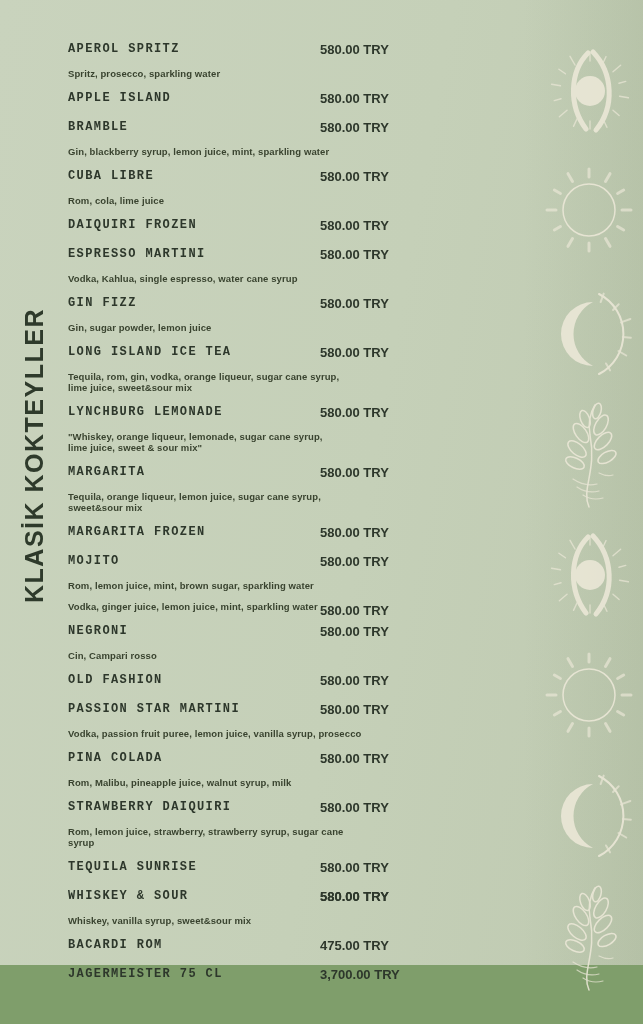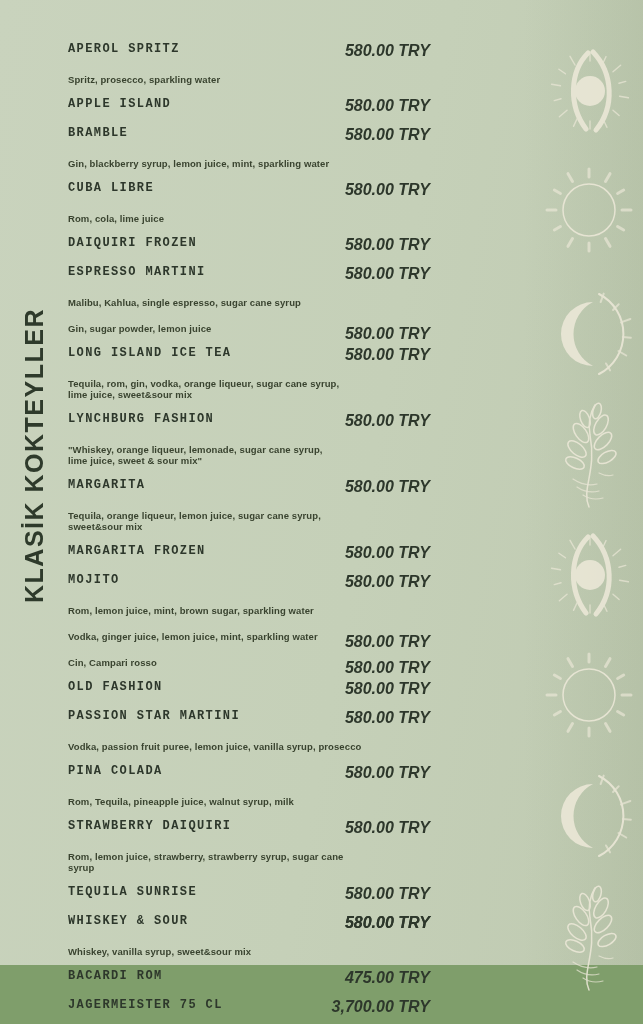--- a/index.html
+++ b/index.html
@@ -41,26 +41,26 @@
     font-size:12px;font-weight:bold;letter-spacing:1.4px;
     line-height:19px;color:#2d372b;
     white-space:nowrap;
     font-family:Liberation Mono, monospace;
   }
   .item-desc{
     font-size:9.5px;line-height:11px;letter-spacing:0.1px;
     color:#39432f;font-weight:bold;
     white-space:pre;
     width:330px;
-    margin-top:15px;
+    margin-top:9px;
   }
   .item-price{
     position:absolute;right:0;top:2px;
-    width:110px;text-align:right;
-    font-size:16px;font-style:italic;font-weight:600;
+    width:110px;
+    font-size:13px;font-weight:600;
     color:#2d372b;white-space:nowrap;
   }
   .deco{
     position:absolute;width:92px;height:112px;
     display:flex;align-items:center;justify-content:center;
     opacity:0.88;
   }
   .deco svg{display:block;}
 </style>
 </head>
@@ -109,44 +109,45 @@
     <div class="item-text">
       <div class="item-name">DAIQUIRI FROZEN</div>
 
     </div>
     <div class="item-price">580.00 TRY</div>
   </div>
 
   <div class="item">
     <div class="item-text">
       <div class="item-name">ESPRESSO MARTINI</div>
-      <div class="item-desc">Malibu, Kahlua, single espresso, sugar cane syrup</div>
-    </div>
-    <div class="item-price">580.00 TRY</div>
-  </div>
-
-  <div class="item">
-    <div class="item-text">
+      <div class="item-desc">Vodka, Kahlua, single espresso, water cane syrup</div>
+    </div>
+    <div class="item-price">580.00 TRY</div>
+  </div>
+
+  <div class="item">
+    <div class="item-text">
+      <div class="item-name">GIN FIZZ</div>
       <div class="item-desc">Gin, sugar powder, lemon juice</div>
     </div>
     <div class="item-price">580.00 TRY</div>
   </div>
 
   <div class="item">
     <div class="item-text">
       <div class="item-name">LONG ISLAND ICE TEA</div>
       <div class="item-desc">Tequila, rom, gin, vodka, orange liqueur, sugar cane syrup,
 lime juice, sweet&amp;sour mix</div>
     </div>
     <div class="item-price">580.00 TRY</div>
   </div>
 
   <div class="item">
     <div class="item-text">
-      <div class="item-name">LYNCHBURG FASHION</div>
+      <div class="item-name">LYNCHBURG LEMONADE</div>
       <div class="item-desc">"Whiskey, orange liqueur, lemonade, sugar cane syrup,
 lime juice, sweet &amp; sour mix"</div>
     </div>
     <div class="item-price">580.00 TRY</div>
   </div>
 
   <div class="item">
     <div class="item-text">
       <div class="item-name">MARGARITA</div>
       <div class="item-desc">Tequila, orange liqueur, lemon juice, sugar cane syrup,
@@ -173,20 +174,21 @@
 
   <div class="item">
     <div class="item-text">
       <div class="item-desc">Vodka, ginger juice, lemon juice, mint, sparkling water</div>
     </div>
     <div class="item-price">580.00 TRY</div>
   </div>
 
   <div class="item">
     <div class="item-text">
+      <div class="item-name">NEGRONI</div>
       <div class="item-desc">Cin, Campari rosso</div>
     </div>
     <div class="item-price">580.00 TRY</div>
   </div>
 
   <div class="item">
     <div class="item-text">
       <div class="item-name">OLD FASHION</div>
 
     </div>
@@ -197,21 +199,21 @@
     <div class="item-text">
       <div class="item-name">PASSION STAR MARTINI</div>
       <div class="item-desc">Vodka, passion fruit puree, lemon juice, vanilla syrup, prosecco</div>
     </div>
     <div class="item-price">580.00 TRY</div>
   </div>
 
   <div class="item">
     <div class="item-text">
       <div class="item-name">PINA COLADA</div>
-      <div class="item-desc">Rom, Tequila, pineapple juice, walnut syrup, milk</div>
+      <div class="item-desc">Rom, Malibu, pineapple juice, walnut syrup, milk</div>
     </div>
     <div class="item-price">580.00 TRY</div>
   </div>
 
   <div class="item">
     <div class="item-text">
       <div class="item-name">STRAWBERRY DAIQUIRI</div>
       <div class="item-desc">Rom, lemon juice, strawberry, strawberry syrup, sugar cane
 syrup</div>
     </div>

